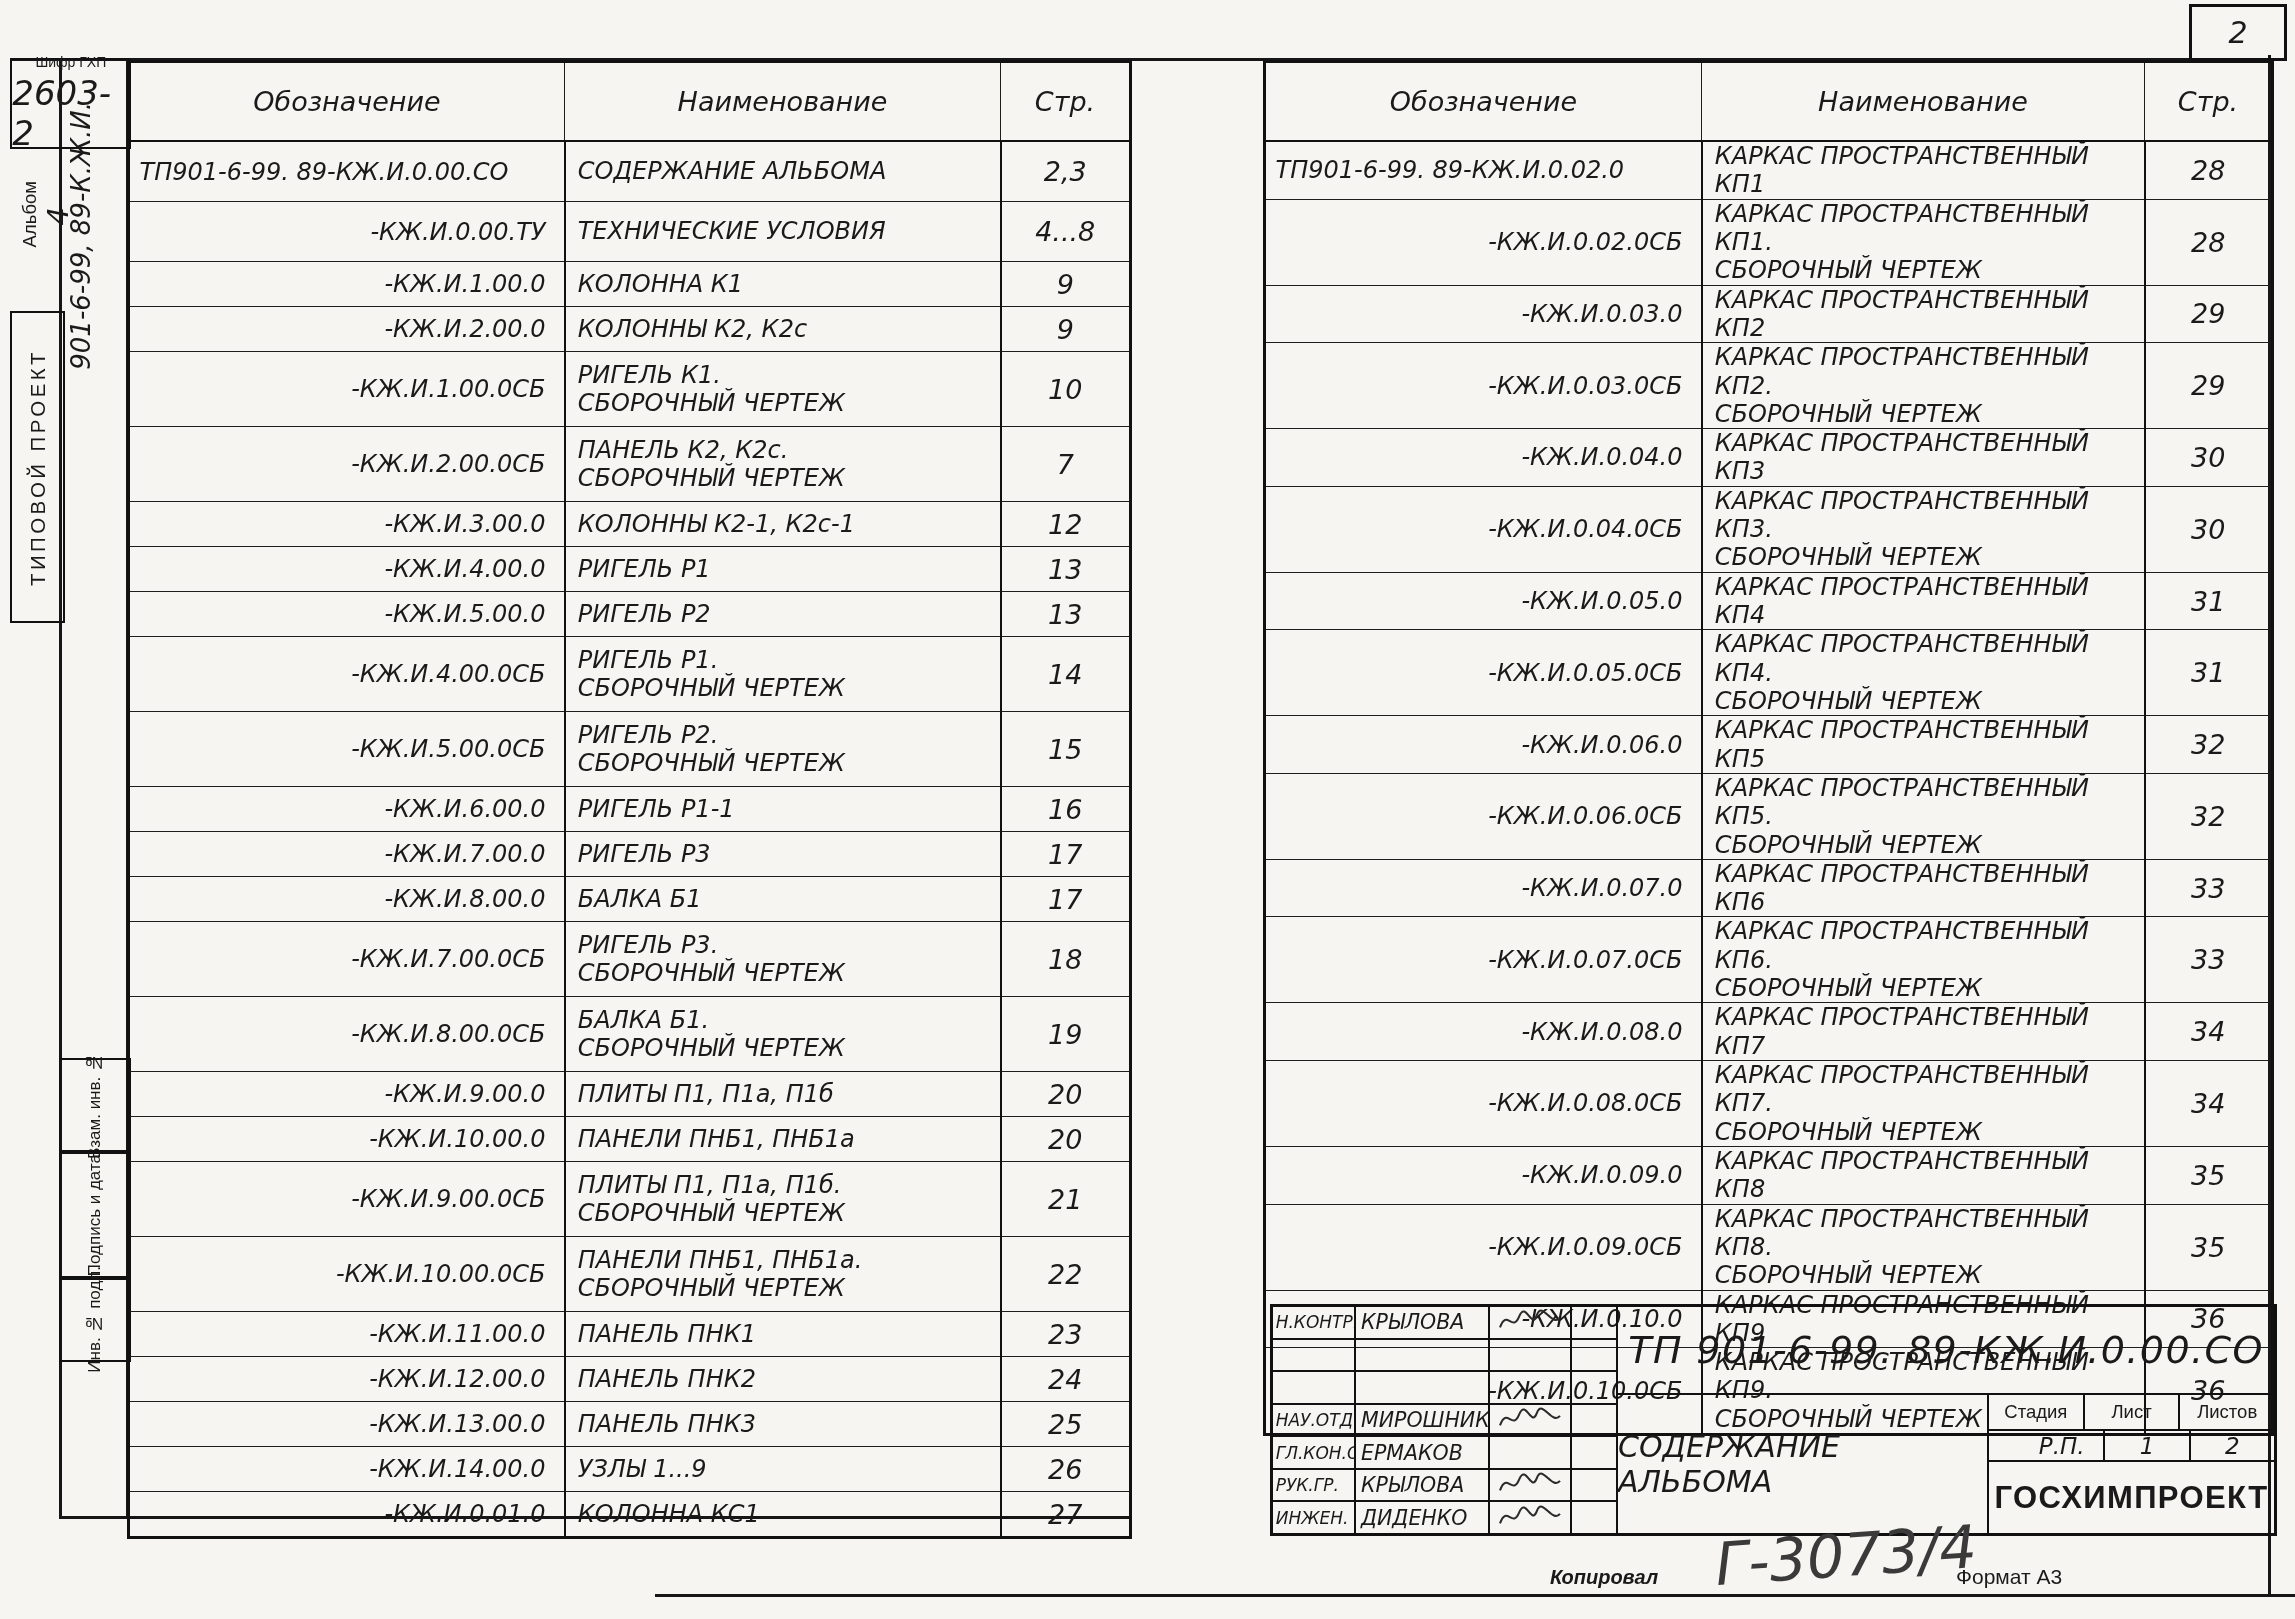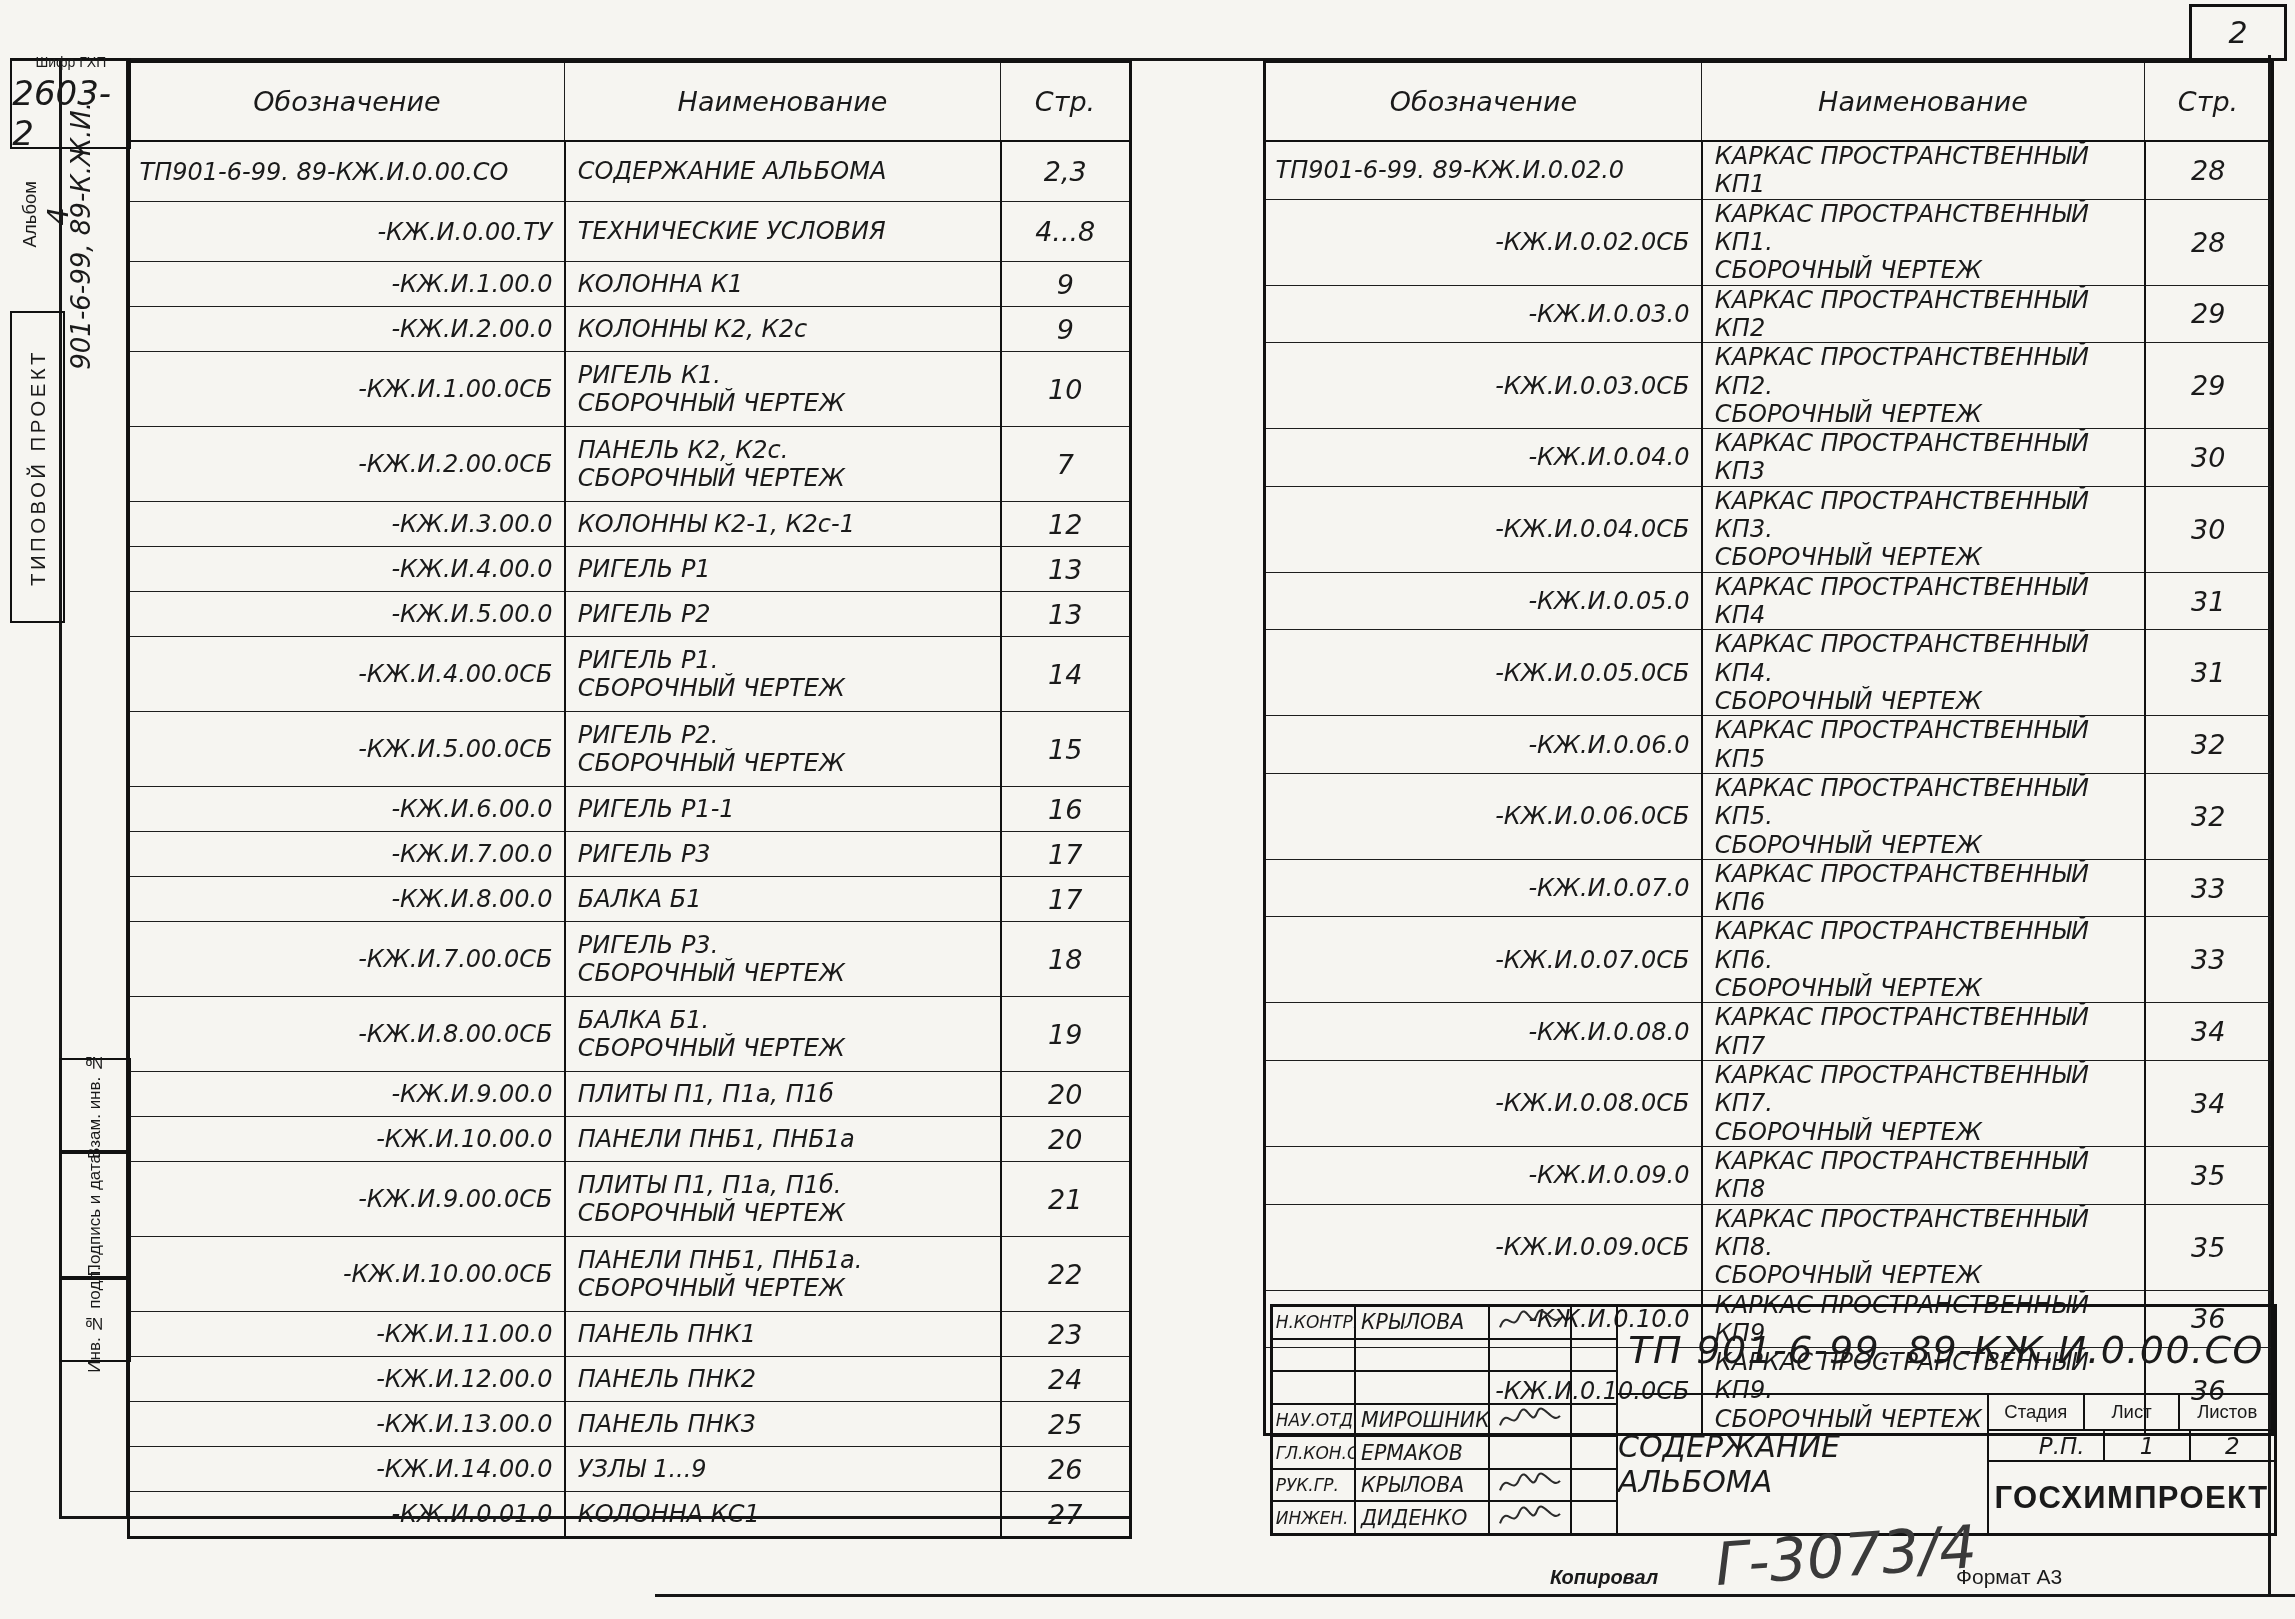--- a/index.html
+++ b/index.html
@@ -33,21 +33,21 @@
   
   .mcell{position:absolute;left:59px;width:68px;border:2.7px solid #111;display:flex;
          align-items:center;justify-content:center;font-size:17px;}
 
   
   table.ct{position:absolute;border-collapse:collapse;table-layout:fixed;background:transparent;}
   table.ct th,table.ct td{border:1.4px solid #1d1d1d;padding:0 9.6px;vertical-align:middle;overflow:hidden;}
   table.ct{border:3.4px solid #111;}
   table.ct th{border-bottom:2.7px solid #111;height:77px;font-weight:normal;font-size:27px;}
   table.ct td{font-size:24px;}
-  table.ct td.des{text-align:right;padding-right:11px;font-style:italic;}
+  table.ct td.des{text-align:right;padding-right:18px;font-style:italic;}
   table.ct tr.full td.des{text-align:left;padding-left:9.6px;}
   table.ct td.nam{text-align:left;padding-left:12.3px;line-height:1.18;}
   table.ct td.pg{text-align:center;font-size:27px;margin-left:24px;}
   table.ct td.des,table.ct td.nam,table.ct td.pg{border-left:2.1px solid #111;border-right:2.1px solid #111;}
   .lt tr.s td{height:44px;} .lt tr.tall td{height:59px;} .lt tr.d td{height:74px;}
   .rt tr.s td{height:42px;} .rt tr.d td{height:63px;} .rt td{font-size:22.6px;}
 
   
   .tblock{position:absolute;left:1270px;top:1304px;width:1001px;height:226px;border:3.4px solid #111;
           display:flex;}

